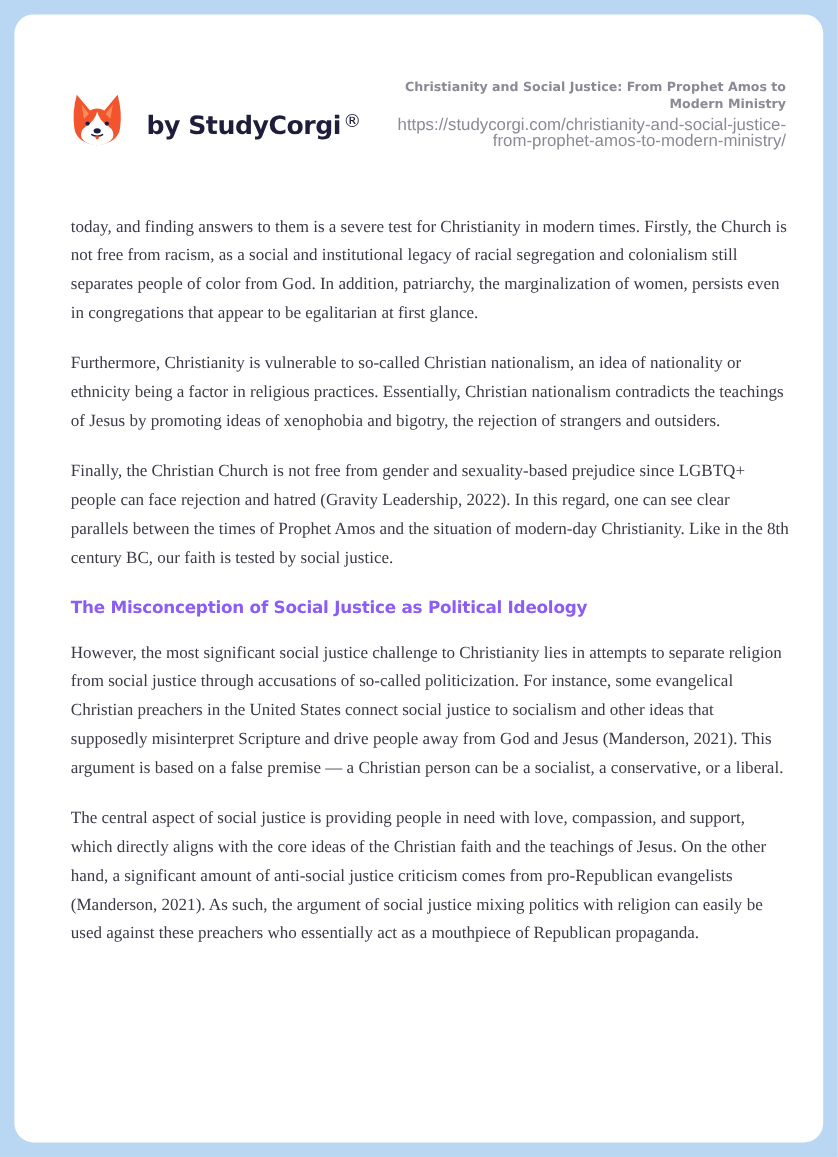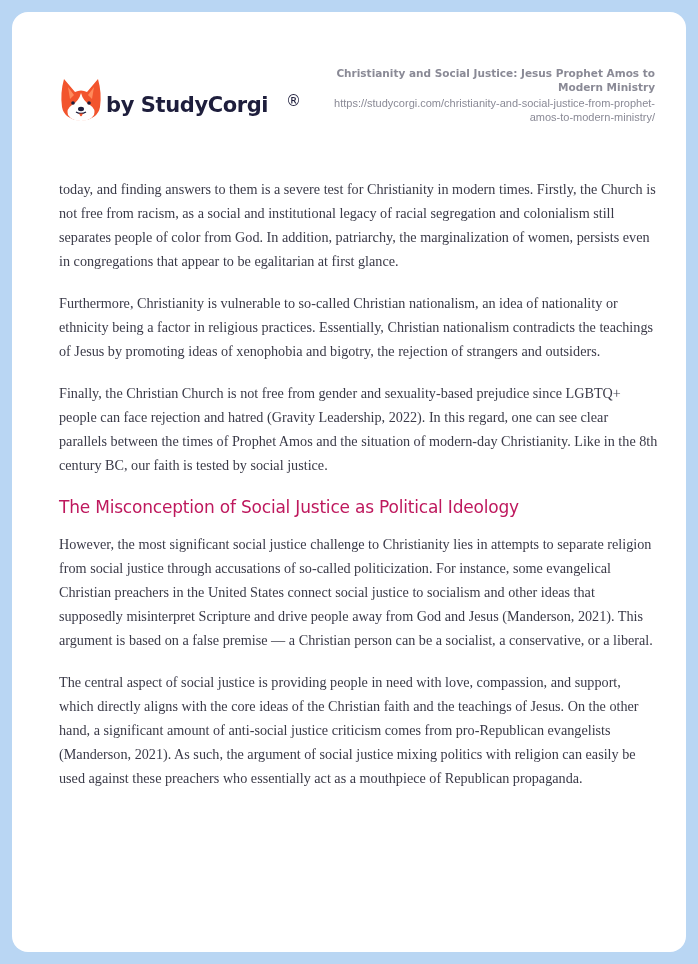--- a/index.html
+++ b/index.html
@@ -32,21 +32,21 @@
       display: flex;
       align-items: center;
       height: 52px;
     }
     .logo-icon {
       width: 42px;
       height: 46px;
       display: block;
     }
     .logo-text {
-      margin-left: 4px;
+      margin-left: 20px;
       margin-top: 10px;
       font-family: "DejaVu Sans", sans-serif;
       font-weight: bold;
       font-size: 21px;
       color: #1e1e3c;
       letter-spacing: -0.4px;
       white-space: nowrap;
     }
     .logo-reg {
       position: absolute;
@@ -66,44 +66,44 @@
     .meta-title {
       font-family: "DejaVu Sans", sans-serif;
       font-weight: bold;
       font-size: 10.5px;
       line-height: 14px;
       color: #8a8a96;
     }
     .meta-url {
       margin-top: 2px;
       font-family: "Liberation Sans", sans-serif;
-      font-size: 11px;
+      font-size: 14px;
       line-height: 14px;
       color: #8a8a96;
     }
     .content {
       position: absolute;
       left: 47px;
       top: 165px;
       width: 600px;
       font-family: "Liberation Sans", sans-serif;
       color: #3a3a48;
     }
     .para {
       font-size: 14.2px;
       line-height: 24px;
       margin-bottom: 18px;
       font-family: Liberation Serif, serif;
     }
     .heading {
       font-family: "DejaVu Sans", sans-serif;
-      font-weight: normal;
-      font-size: 17px;
+      font-weight: bold;
+      font-size: 14px;
       line-height: 24px;
-      color: #be185d;
+      color: #8b5cf6;
       margin-top: 2px;
       margin-bottom: 13px;
       letter-spacing: -0.2px;
     }
   </style>
 </head>
 <body>
 
 <div class="page">
 
@@ -125,21 +125,21 @@
 
         <path d="M16 35 Q21 38 26 35" stroke="#1e1e3c" stroke-width="1.3" fill="none"></path>
 
         <path d="M19 36.5 Q21 42 23 36.5 Z" fill="#f2542d"></path>
       </svg>
       <span class="logo-text">by StudyCorgi</span>
       <span class="logo-reg">®</span>
     </div>
 
     <div class="meta">
-      <div class="meta-title">Christianity and Social Justice: Jesus Prophet Amos to Modern Ministry</div>
+      <div class="meta-title">Christianity and Social Justice: From Prophet Amos to Modern Ministry</div>
       <div class="meta-url">https://studycorgi.com/christianity-and-social-justice-from-prophet-amos-to-modern-ministry/</div>
     </div>
   </div>
 
   <div class="content">
     <p class="para">today, and finding answers to them is a severe test for Christianity in modern times. Firstly, the Church is not free from racism, as a social and institutional legacy of racial segregation and colonialism still separates people of color from God. In addition, patriarchy, the marginalization of women, persists even in congregations that appear to be egalitarian at first glance.</p>
     <p class="para">Furthermore, Christianity is vulnerable to so-called Christian nationalism, an idea of nationality or ethnicity being a factor in religious practices. Essentially, Christian nationalism contradicts the teachings of Jesus by promoting ideas of xenophobia and bigotry, the rejection of strangers and outsiders.</p>
     <p class="para">Finally, the Christian Church is not free from gender and sexuality-based prejudice since LGBTQ+ people can face rejection and hatred (Gravity Leadership, 2022). In this regard, one can see clear parallels between the times of Prophet Amos and the situation of modern-day Christianity. Like in the 8th century BC, our faith is tested by social justice.</p>
     <h2 class="heading">The Misconception of Social Justice as Political Ideology</h2>
     <p class="para">However, the most significant social justice challenge to Christianity lies in attempts to separate religion from social justice through accusations of so-called politicization. For instance, some evangelical Christian preachers in the United States connect social justice to socialism and other ideas that supposedly misinterpret Scripture and drive people away from God and Jesus (Manderson, 2021). This argument is based on a false premise — a Christian person can be a socialist, a conservative, or a liberal.</p>

